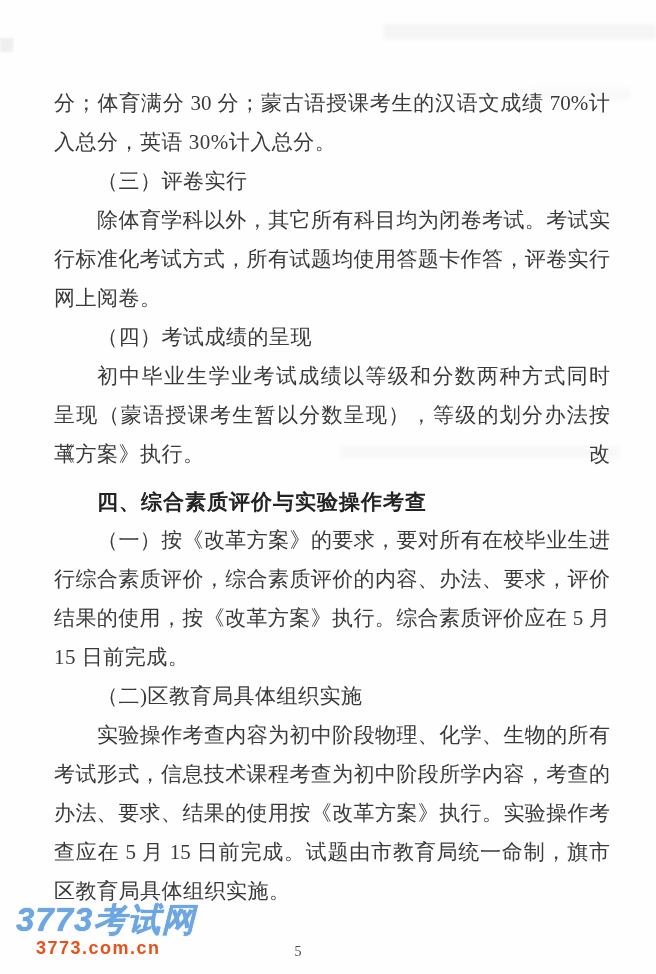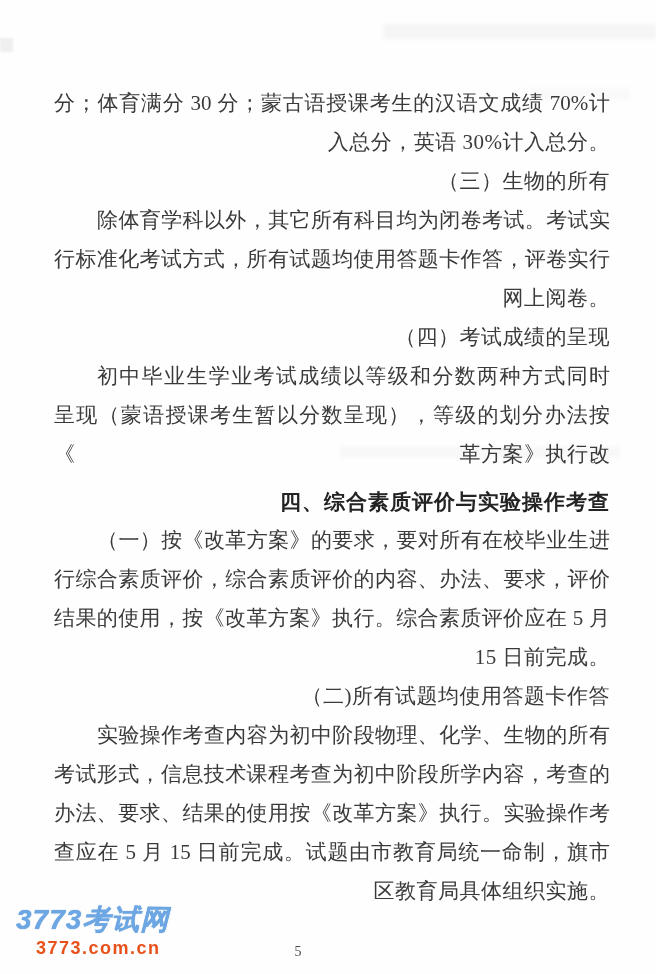--- a/index.html
+++ b/index.html
@@ -21,21 +21,20 @@
     top: 84px;
     width: 556px;
   }
   .line {
     height: 39px;
     line-height: 39px;
     font-size: 21px;
     color: #3a3a3a;
     white-space: pre-wrap;
     letter-spacing: 0.5px;
-    text-align: right;
   }
   .line.jf {
     text-align: justify;
     text-align-last: justify;
     text-justify: inter-ideograph;
     letter-spacing: 0;
   }
   .line.ind {
     text-indent: 43px;
   }
@@ -48,21 +47,21 @@
   }
   .watermark {
     position: absolute;
     left: 16px;
     top: 902px;
   }
   .wm-logo {
     font-family: "Liberation Sans", "DejaVu Sans", sans-serif;
     font-style: italic;
     font-weight: bold;
-    font-size: 28px;
+    font-size: 33px;
     line-height: 36px;
     color: #6da7e3;
     text-shadow: 0 0 1px #4a8ad0;
     letter-spacing: 1px;
   }
   .wm-url {
     font-family: "Liberation Sans", "DejaVu Sans", sans-serif;
     font-weight: bold;
     font-size: 18px;
     line-height: 20px;
@@ -94,34 +93,34 @@
 <div class="page">
 
   <div class="smudge s1"></div>
   <div class="smudge s2"></div>
   <div class="smudge s3"></div>
   <div class="smudge s4"></div>
 
   <div class="content">
     <div class="line jf">分；体育满分 30 分；蒙古语授课考生的汉语文成绩 70%计</div>
     <div class="line">入总分，英语 30%计入总分。</div>
-    <div class="line ind">（三）生物的所有</div>
+    <div class="line ind">（三）评卷实行</div>
     <div class="line jf ind">除体育学科以外，其它所有科目均为闭卷考试。考试实</div>
     <div class="line jf">行标准化考试方式，所有试题均使用答题卡作答，评卷实行</div>
     <div class="line">网上阅卷。</div>
     <div class="line ind">（四）考试成绩的呈现</div>
     <div class="line jf ind">初中毕业生学业考试成绩以等级和分数两种方式同时</div>
     <div class="line jf">呈现（蒙语授课考生暂以分数呈现），等级的划分办法按《改</div>
     <div class="line">革方案》执行。</div>
     <div class="line ind bold">四、综合素质评价与实验操作考查</div>
     <div class="line jf ind">（一）按《改革方案》的要求，要对所有在校毕业生进</div>
     <div class="line jf">行综合素质评价，综合素质评价的内容、办法、要求，评价</div>
     <div class="line jf">结果的使用，按《改革方案》执行。综合素质评价应在 5 月</div>
     <div class="line">15 日前完成。</div>
-    <div class="line ind">（二)所有试题均使用答题卡作答</div>
+    <div class="line ind">（二)区教育局具体组织实施</div>
     <div class="line jf ind">实验操作考查内容为初中阶段物理、化学、生物的所有</div>
     <div class="line jf">考试形式，信息技术课程考查为初中阶段所学内容，考查的</div>
     <div class="line jf">办法、要求、结果的使用按《改革方案》执行。实验操作考</div>
     <div class="line jf">查应在 5 月 15 日前完成。试题由市教育局统一命制，旗市</div>
     <div class="line">区教育局具体组织实施。</div>
   </div>
 
   <div class="watermark">
     <div class="wm-logo">3773考试网</div>
     <div class="wm-url">3773.com.cn</div>

